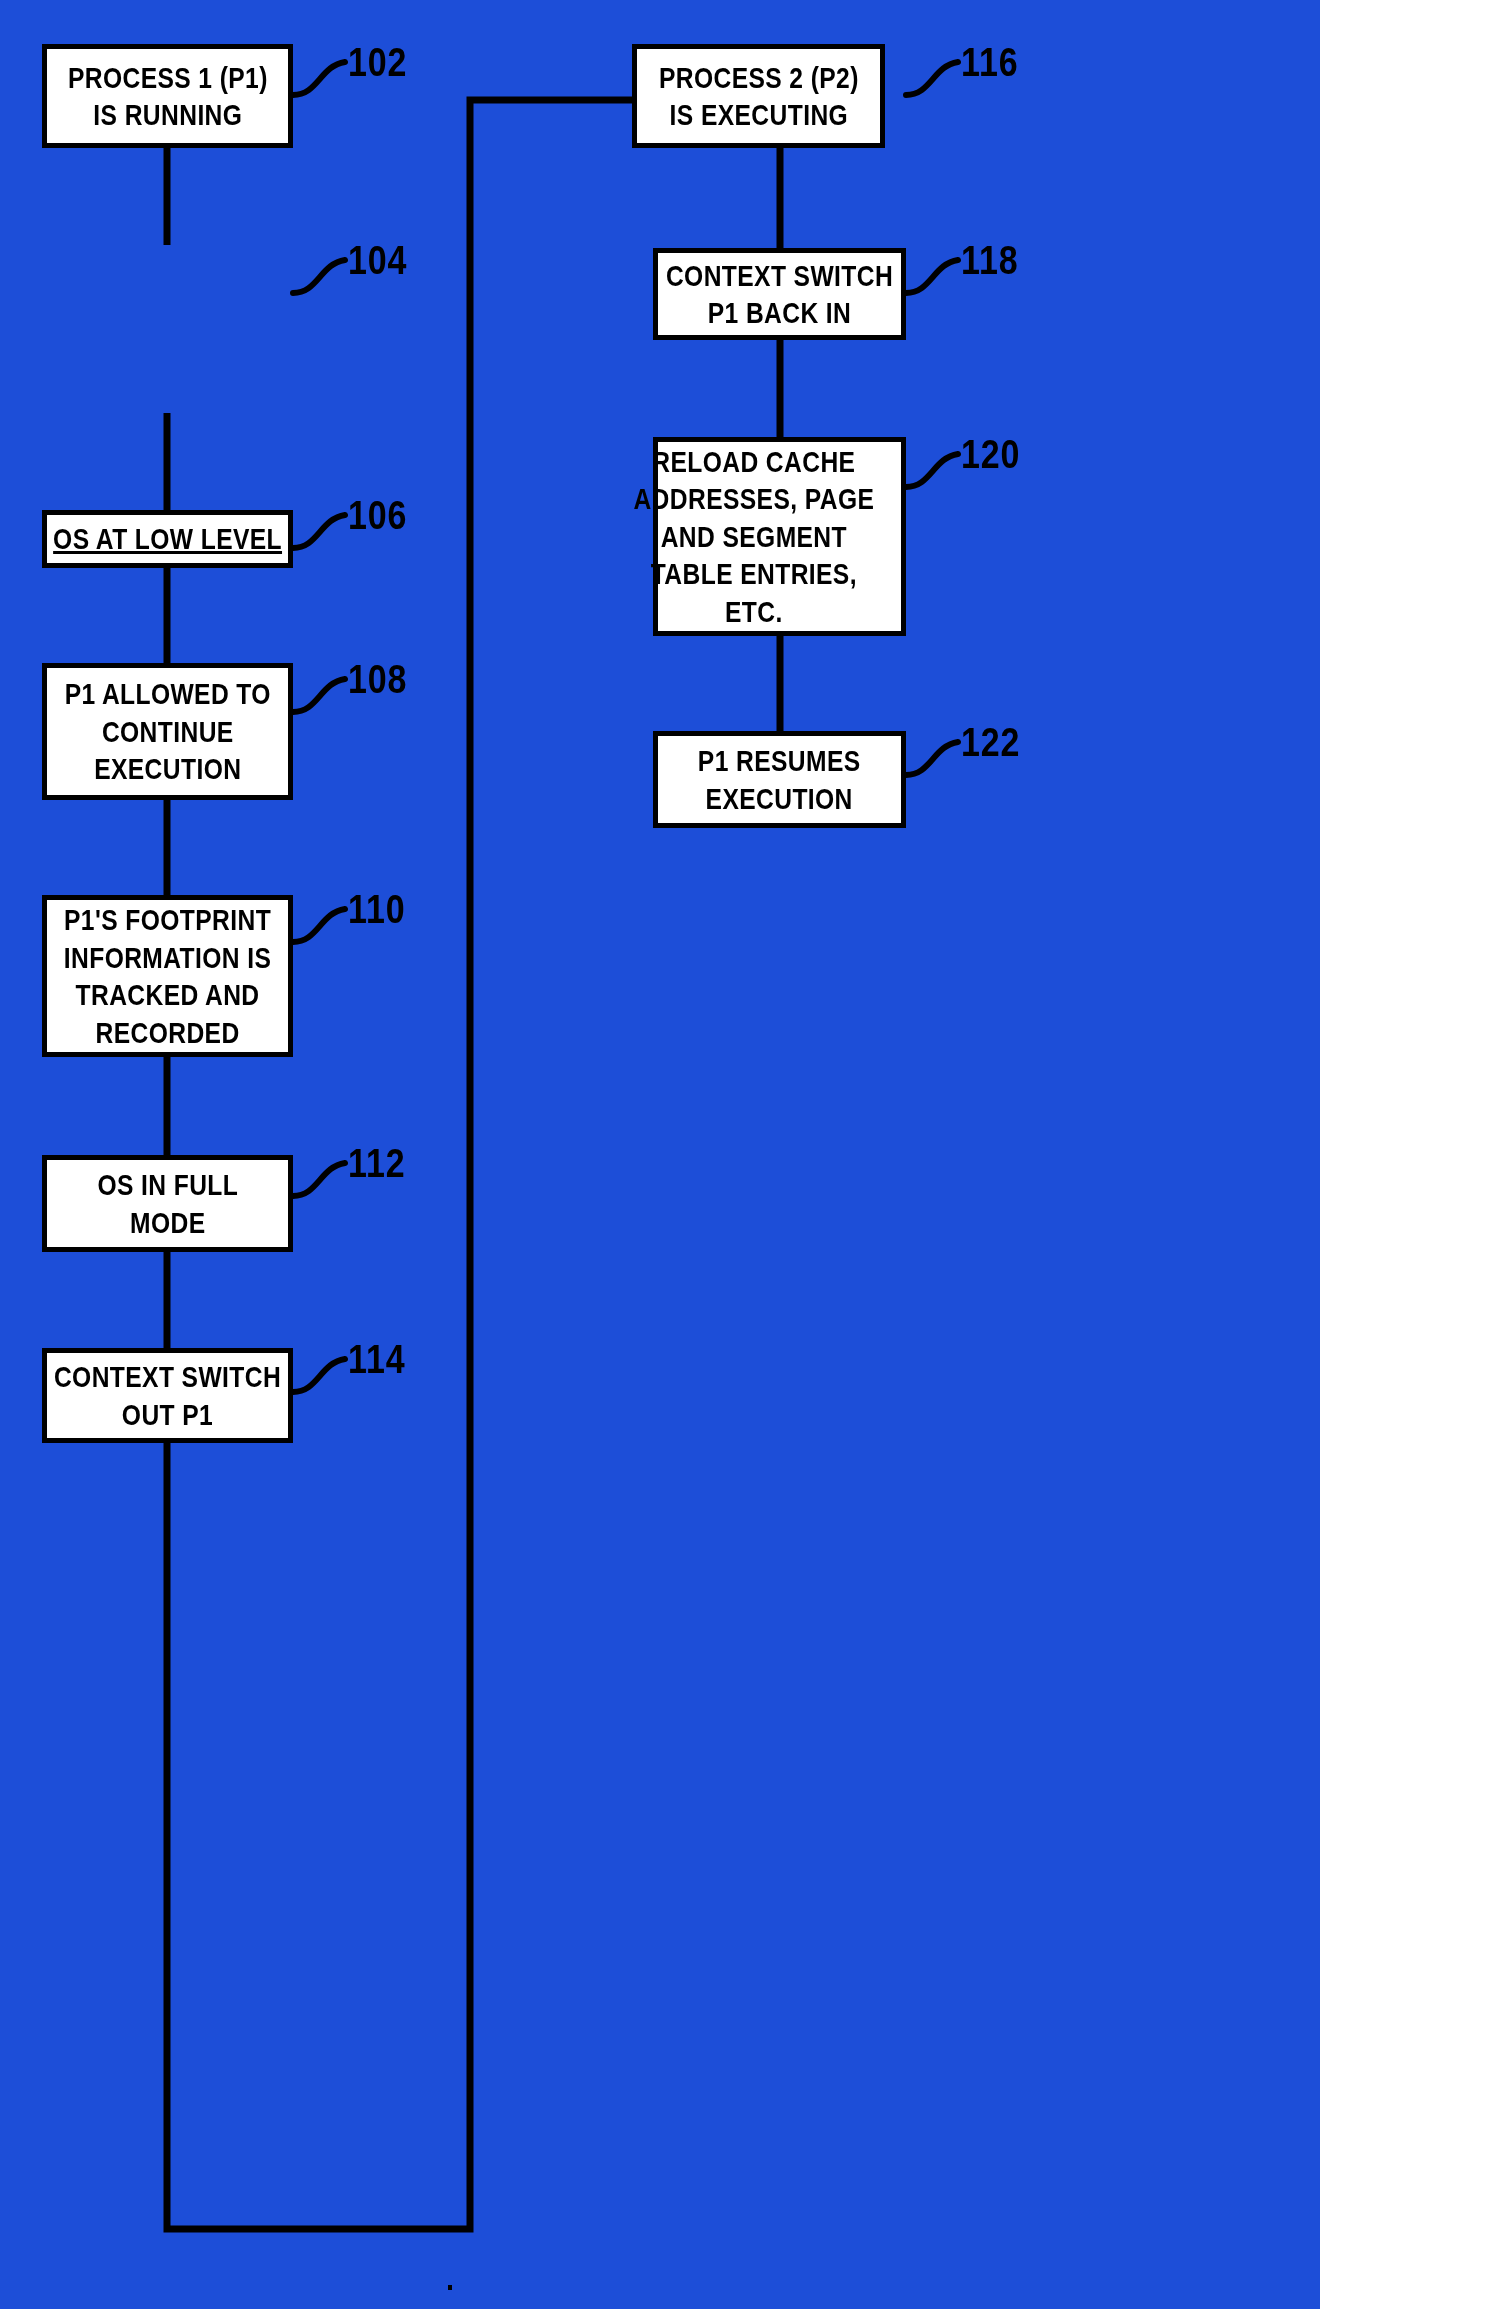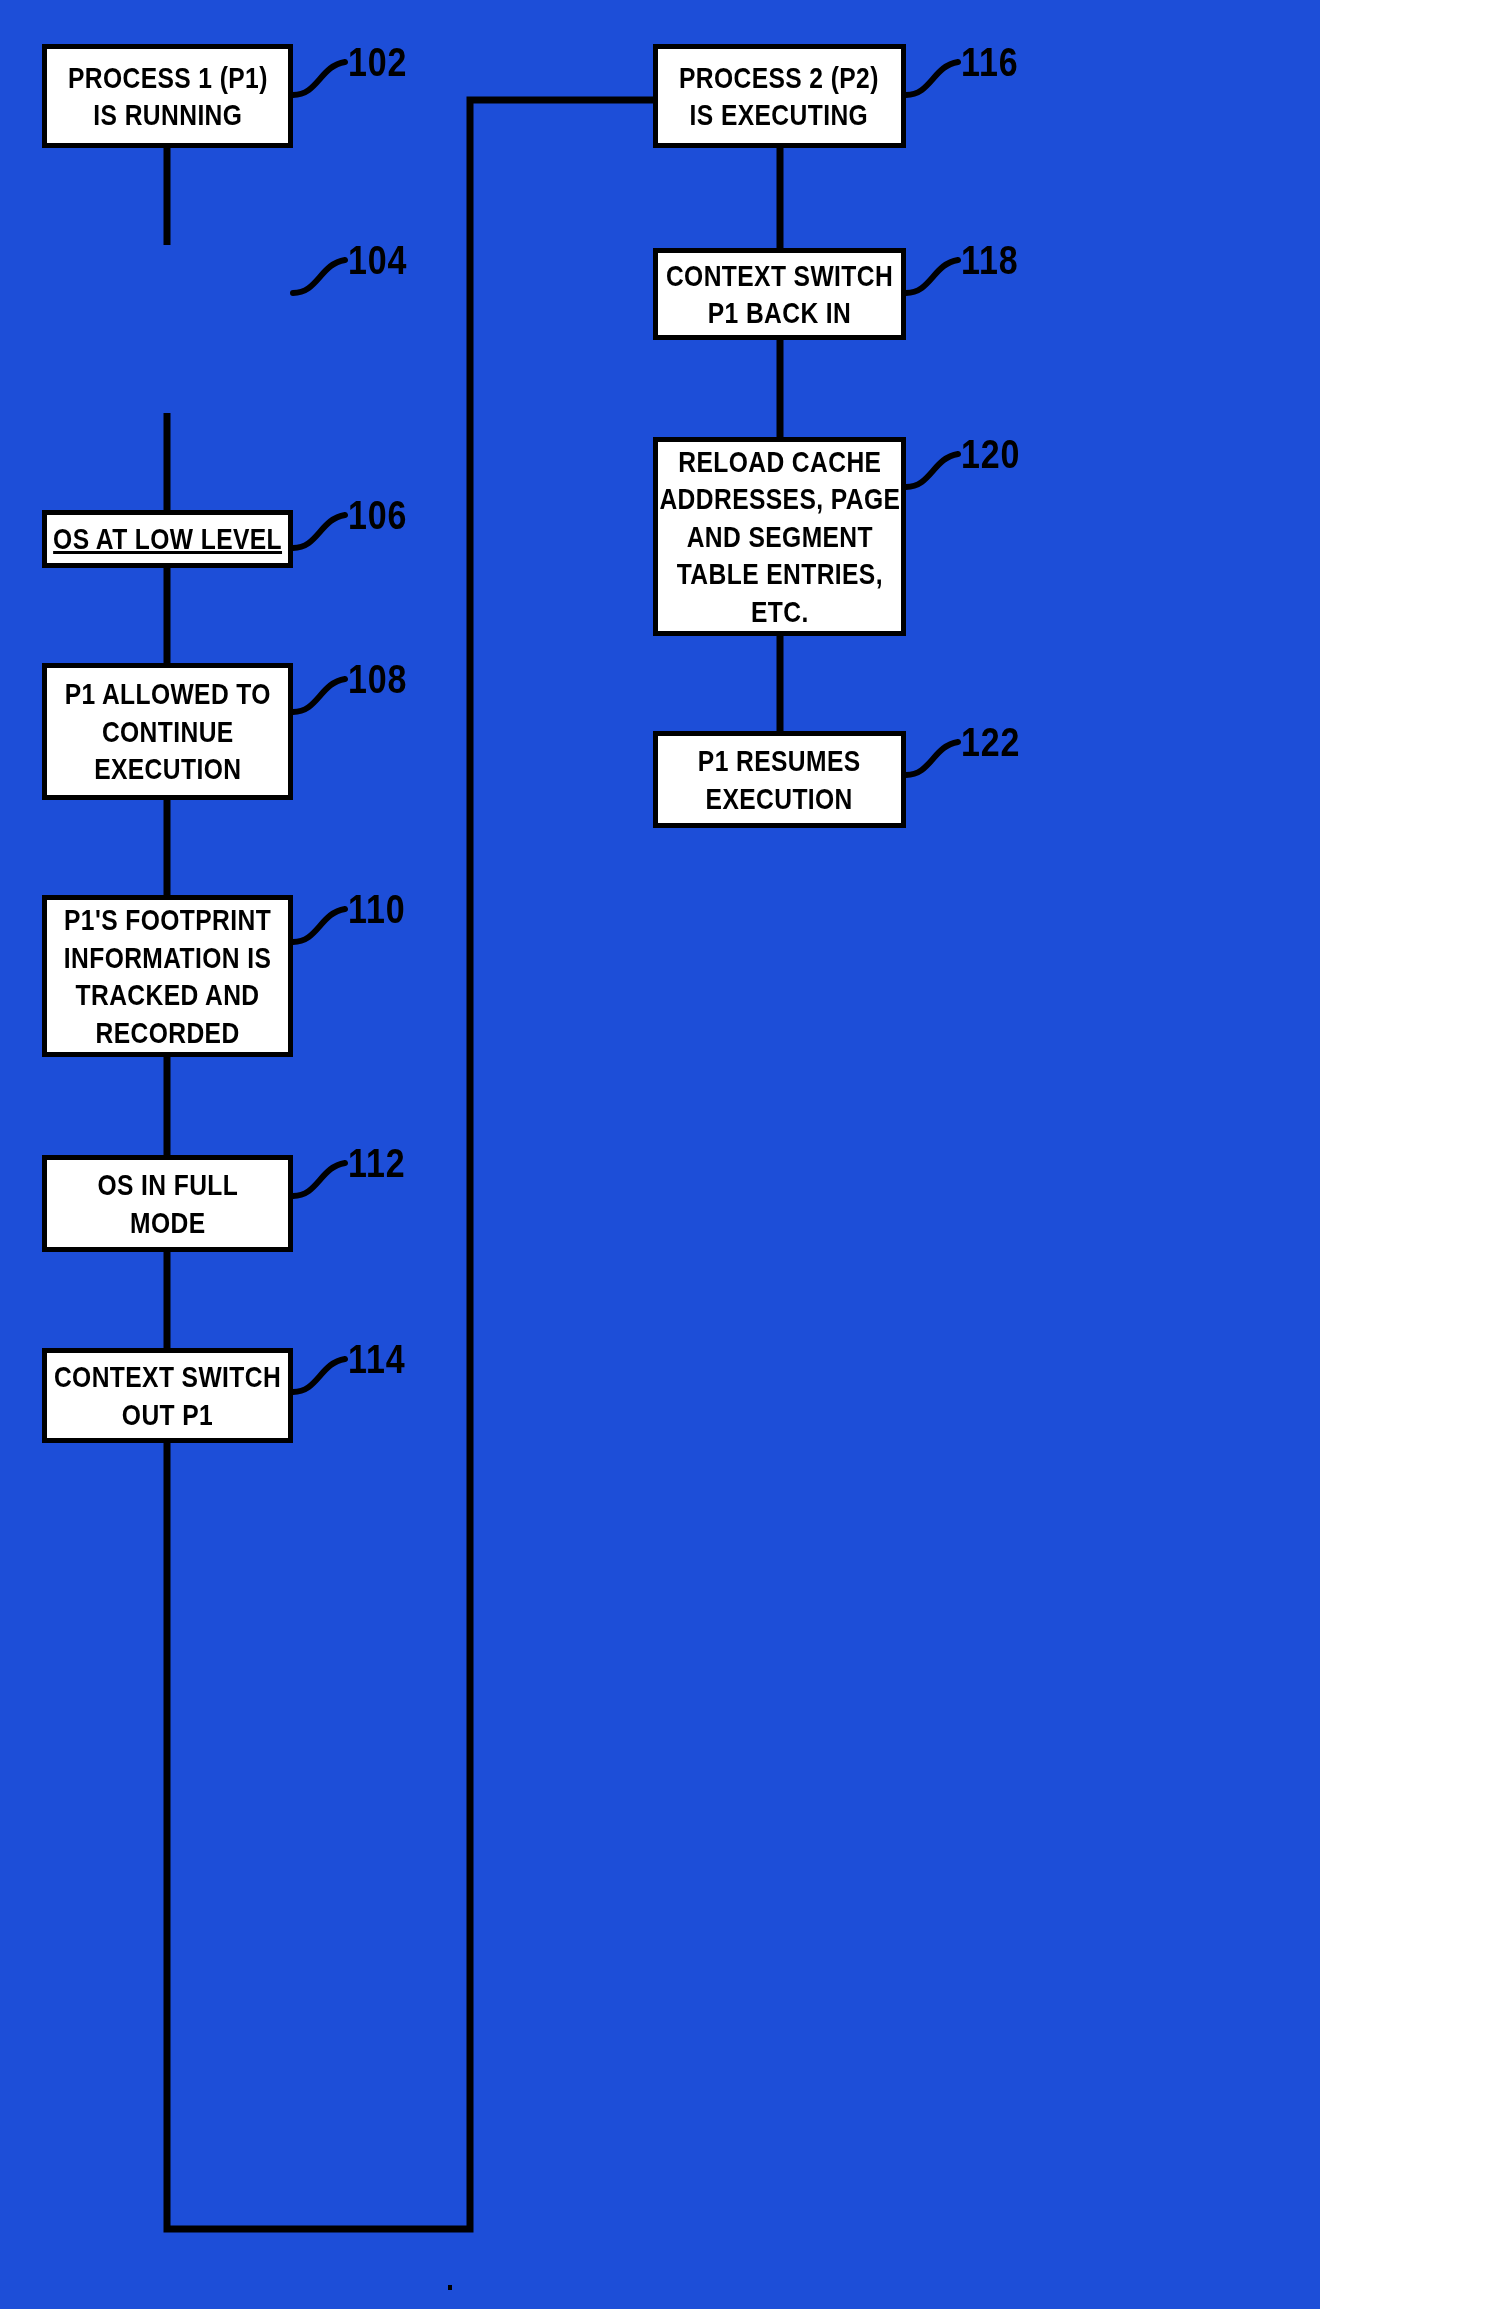--- a/index.html
+++ b/index.html
@@ -136,33 +136,33 @@
 MODE</div>
   </div>
   <div class="ref" style="left:348px; top:1143px;">112</div>
 
   <div class="node" style="left:42px; top:1348px; width:251px; height:95px;">
     <div class="node-label">CONTEXT SWITCH
 OUT P1</div>
   </div>
   <div class="ref" style="left:348px; top:1339px;">114</div>
 
-  <div class="node" style="left:653px; top:44px; width:253px; height:104px;justify-content:flex-end;">
+  <div class="node" style="left:632px; top:44px; width:253px; height:104px;">
     <div class="node-label">PROCESS 2 (P2)
 IS EXECUTING</div>
   </div>
   <div class="ref" style="left:961px; top:42px;">116</div>
 
   <div class="node" style="left:653px; top:248px; width:253px; height:92px;">
     <div class="node-label">CONTEXT SWITCH
 P1 BACK IN</div>
   </div>
   <div class="ref" style="left:961px; top:240px;">118</div>
 
-  <div class="node" style="left:653px; top:437px; width:253px; height:199px;">
+  <div class="node" style="left:653px; top:437px; width:253px; height:199px;justify-content:flex-end;">
     <div class="node-label">RELOAD CACHE
 ADDRESSES, PAGE
 AND SEGMENT
 TABLE ENTRIES,
 ETC.</div>
   </div>
   <div class="ref" style="left:961px; top:434px;">120</div>
 
   <div class="node" style="left:653px; top:731px; width:253px; height:97px;">
     <div class="node-label">P1 RESUMES

